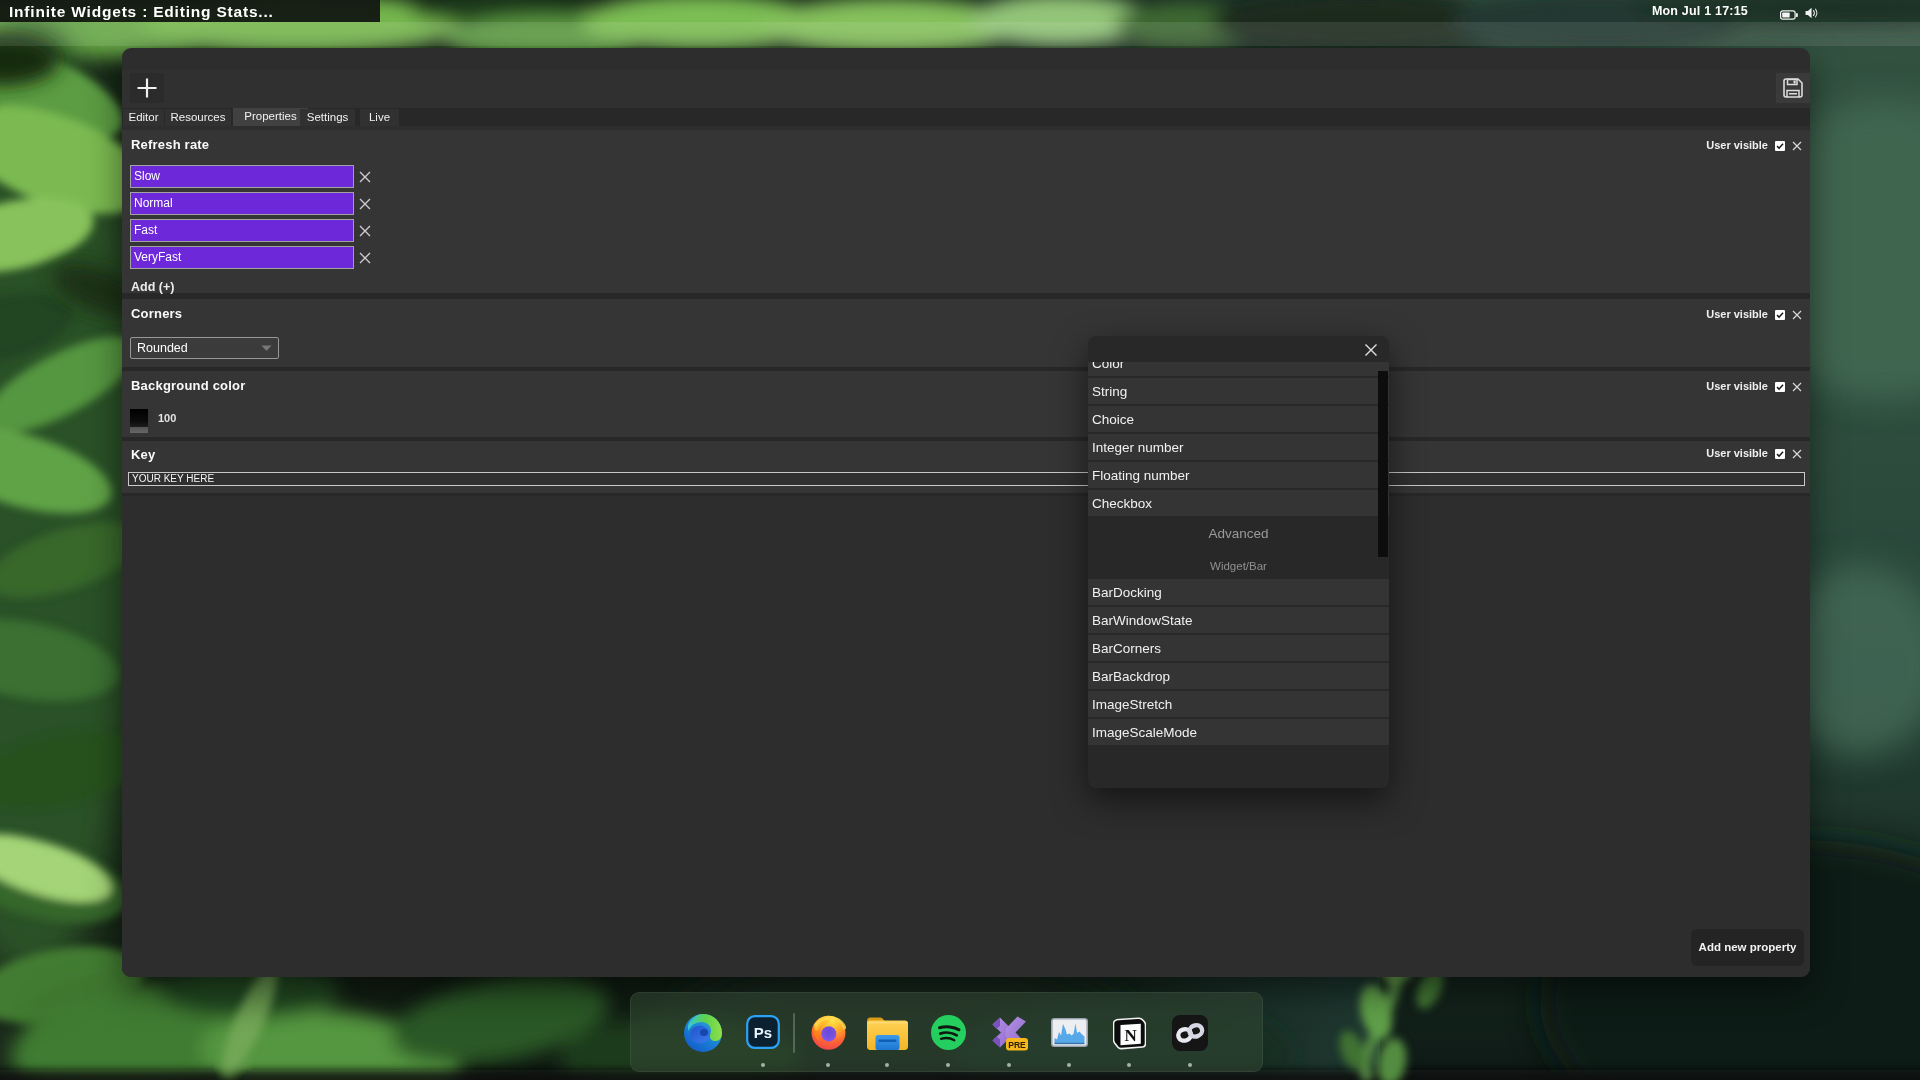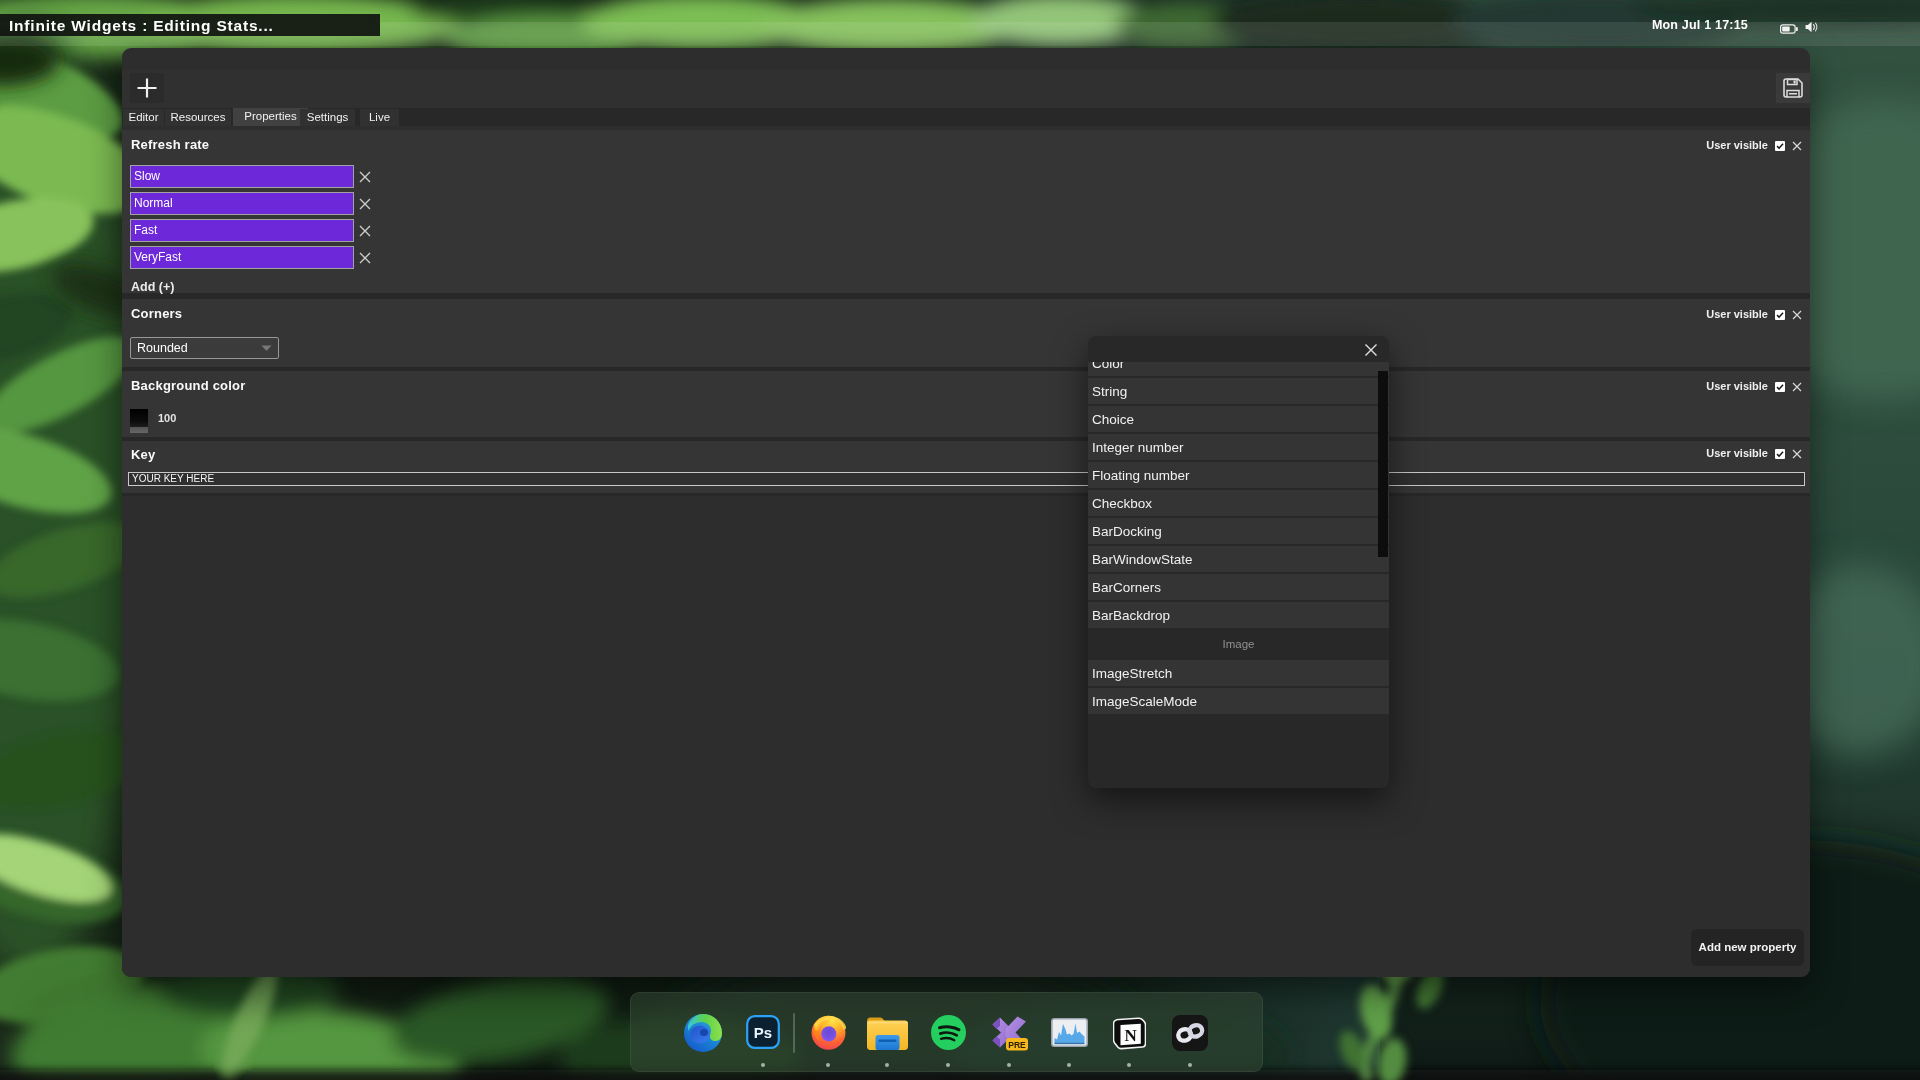--- a/index.html
+++ b/index.html
@@ -1,20 +1,20 @@
 <!DOCTYPE html>
 <html><head>
 <meta charset="utf-8">
 <style>
   * { margin:0; padding:0; box-sizing:border-box; }
   html,body { width:1920px; height:1080px; overflow:hidden; }
   body { font-family:"Liberation Sans", sans-serif; background:#0d1712; position:relative; }
   #bg { position:absolute; inset:0; }
   
-  #topbar { position:absolute; left:0; top:14px; width:1736px; height:22px; z-index:50; }
+  #topbar { position:absolute; left:0; top:0; width:1736px; height:22px; z-index:50; }
   #tb-chip { position:absolute; left:0; top:0; width:380px; height:22px; background:rgba(16,19,16,0.92); }
   #haze { position:absolute; left:0; top:22px; width:1920px; height:24px; background:rgba(255,255,255,0.10); z-index:5; }
   #topbar .tb-title { position:absolute; left:9px; top:2.5px; font-size:15.5px; font-weight:bold; color:#fff; letter-spacing:.8px; }
   #topbar .tb-time { position:absolute; right:-12px; top:4px; font-size:12.5px; font-weight:bold; color:#fff; letter-spacing:.2px; }
   #tb-batt { position:absolute; left:1780px; top:6px; }
   #tb-vol { position:absolute; left:1805px; top:5px; }
   
   #win { position:absolute; left:122px; top:48px; width:1688px; height:929px; background:#2d2d2d; border-radius:9px; box-shadow:0 14px 34px rgba(0,0,0,.5); z-index:10; overflow:hidden; }
   #titlebar { position:absolute; left:0; top:0; width:100%; height:22px; background:#1f241f; }
   #titlebar .ticon { position:absolute; left:6px; top:4px; width:13px; height:13px; background:#0d0d0d; border-radius:2px; }
@@ -303,27 +303,28 @@
       </svg>
     </div>
   <div id="pviewport">
     <div style="position:relative; top:-12px;">
       <div class="pitem">Color</div>
       <div class="pitem">String</div>
       <div class="pitem">Choice</div>
       <div class="pitem">Integer number</div>
       <div class="pitem">Floating number</div>
       <div class="pitem">Checkbox</div>
+      <div class="pgroup" style="height:61px; margin-bottom:0;">
+        <div class="pg1" style="position:absolute; top:8px; width:100%; font-size:13.5px; color:#9a9a9a;">Advanced</div>
+        <div class="pg1" style="position:absolute; top:42px; width:100%; font-size:11.5px; color:#909090;">Widget/Bar</div>
+      </div>
       <div class="pitem">BarDocking</div>
       <div class="pitem">BarWindowState</div>
       <div class="pitem">BarCorners</div>
       <div class="pitem">BarBackdrop</div>
-      <div class="pgroup" style="height:30px;">
-        <div class="pg1" style="position:absolute; top:8px; width:100%; font-size:11.5px; color:#909090;">Image</div>
-      </div>
       <div class="pitem">ImageStretch</div>
       <div class="pitem">ImageScaleMode</div>
     </div>
   </div>
   <div id="pscroll"></div>
 </div>
 <div id="dock">
 
   <svg class="dicon" style="left:53px; top:21px;" width="38" height="38" viewBox="0 0 38 38">
     <defs>

